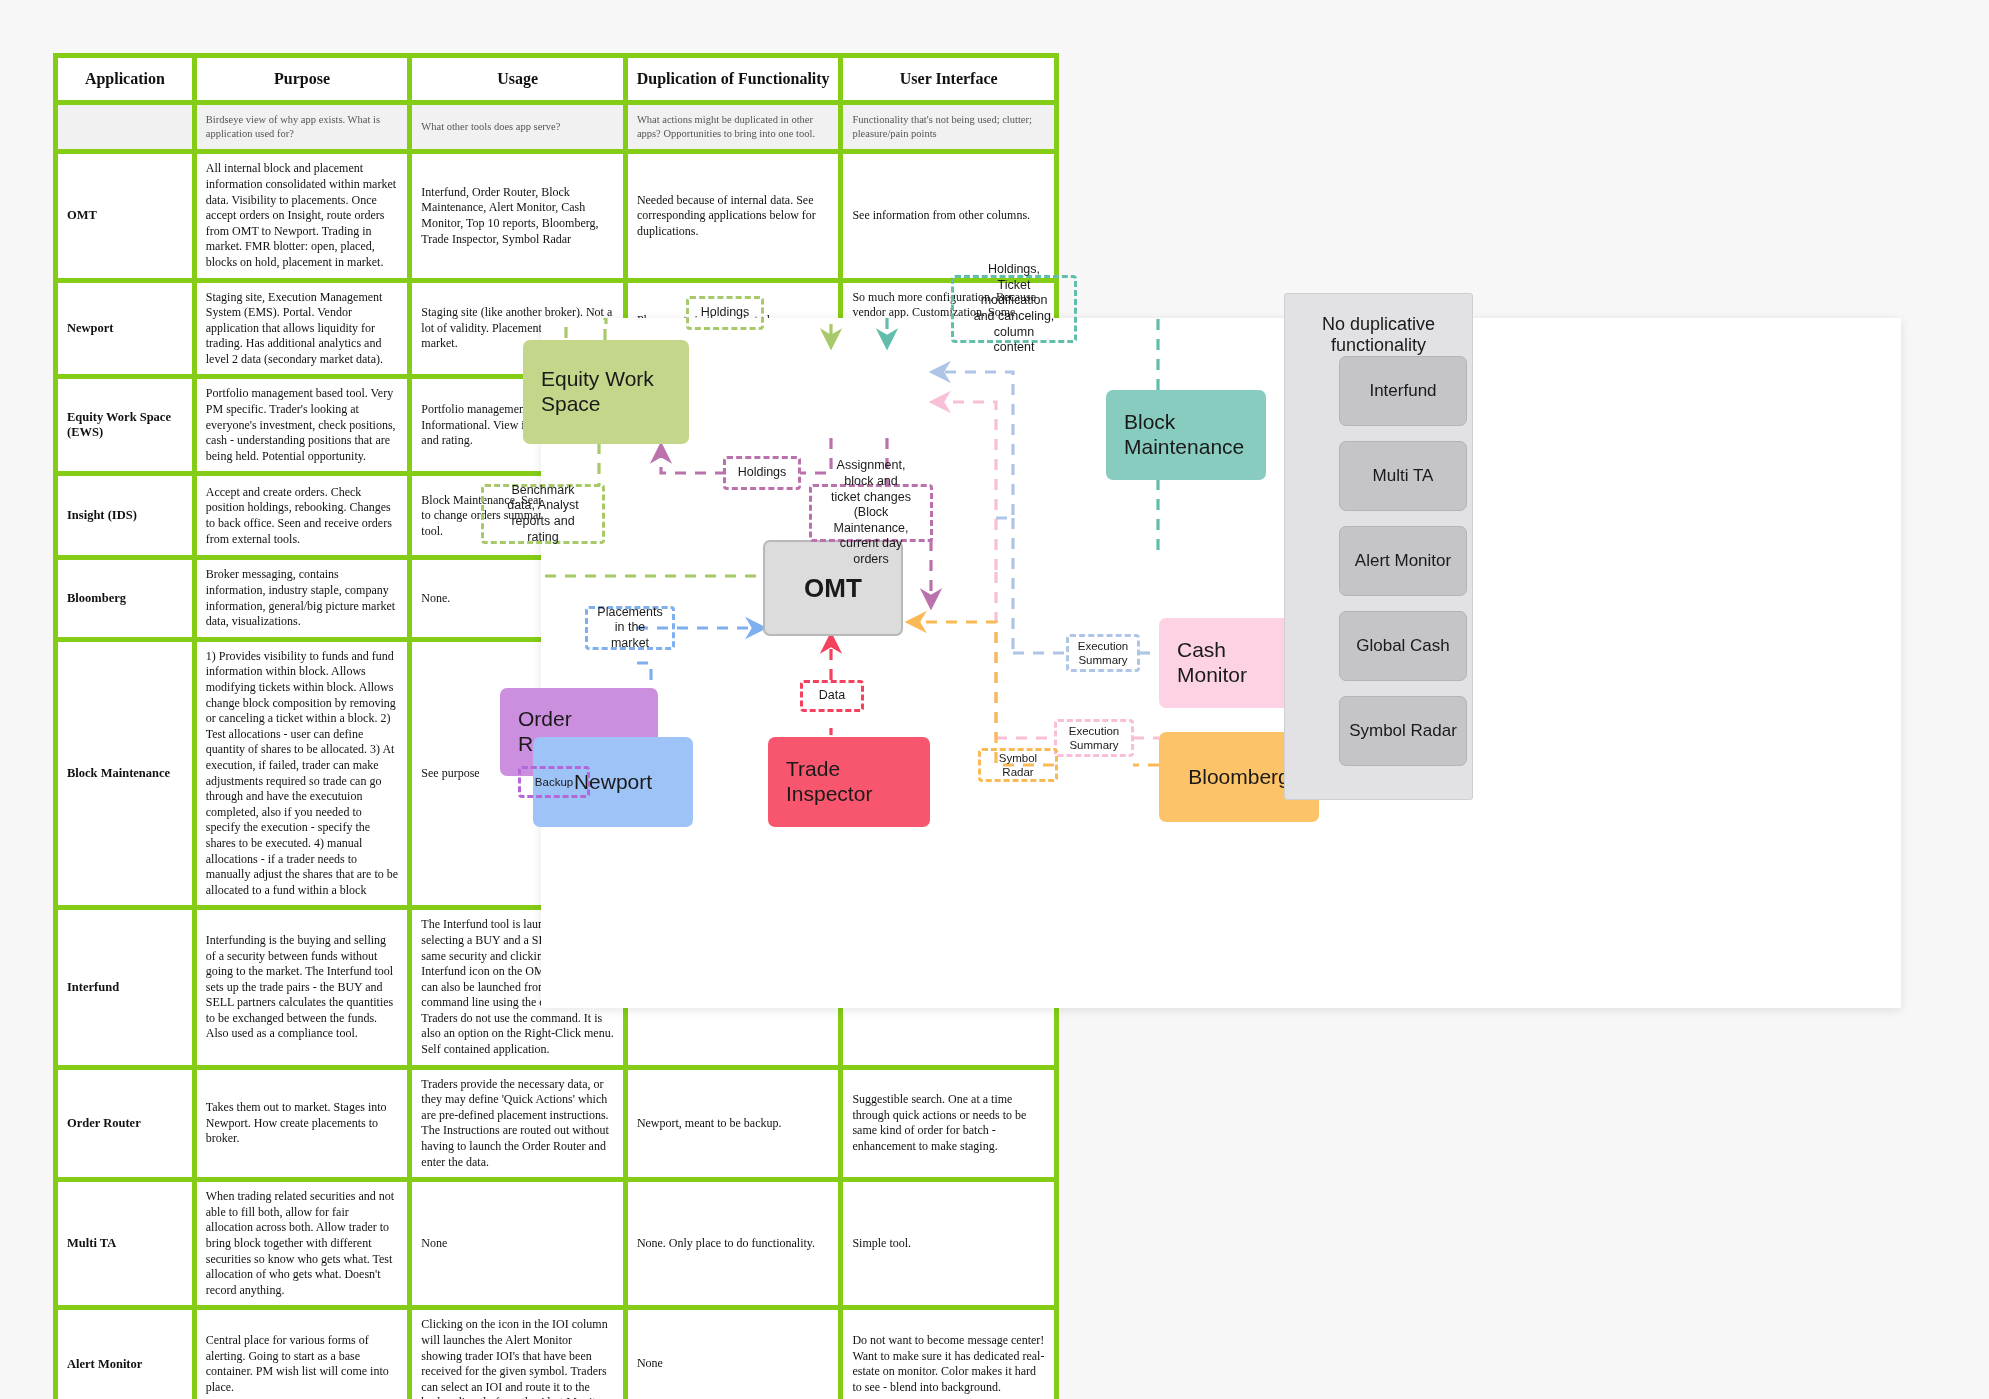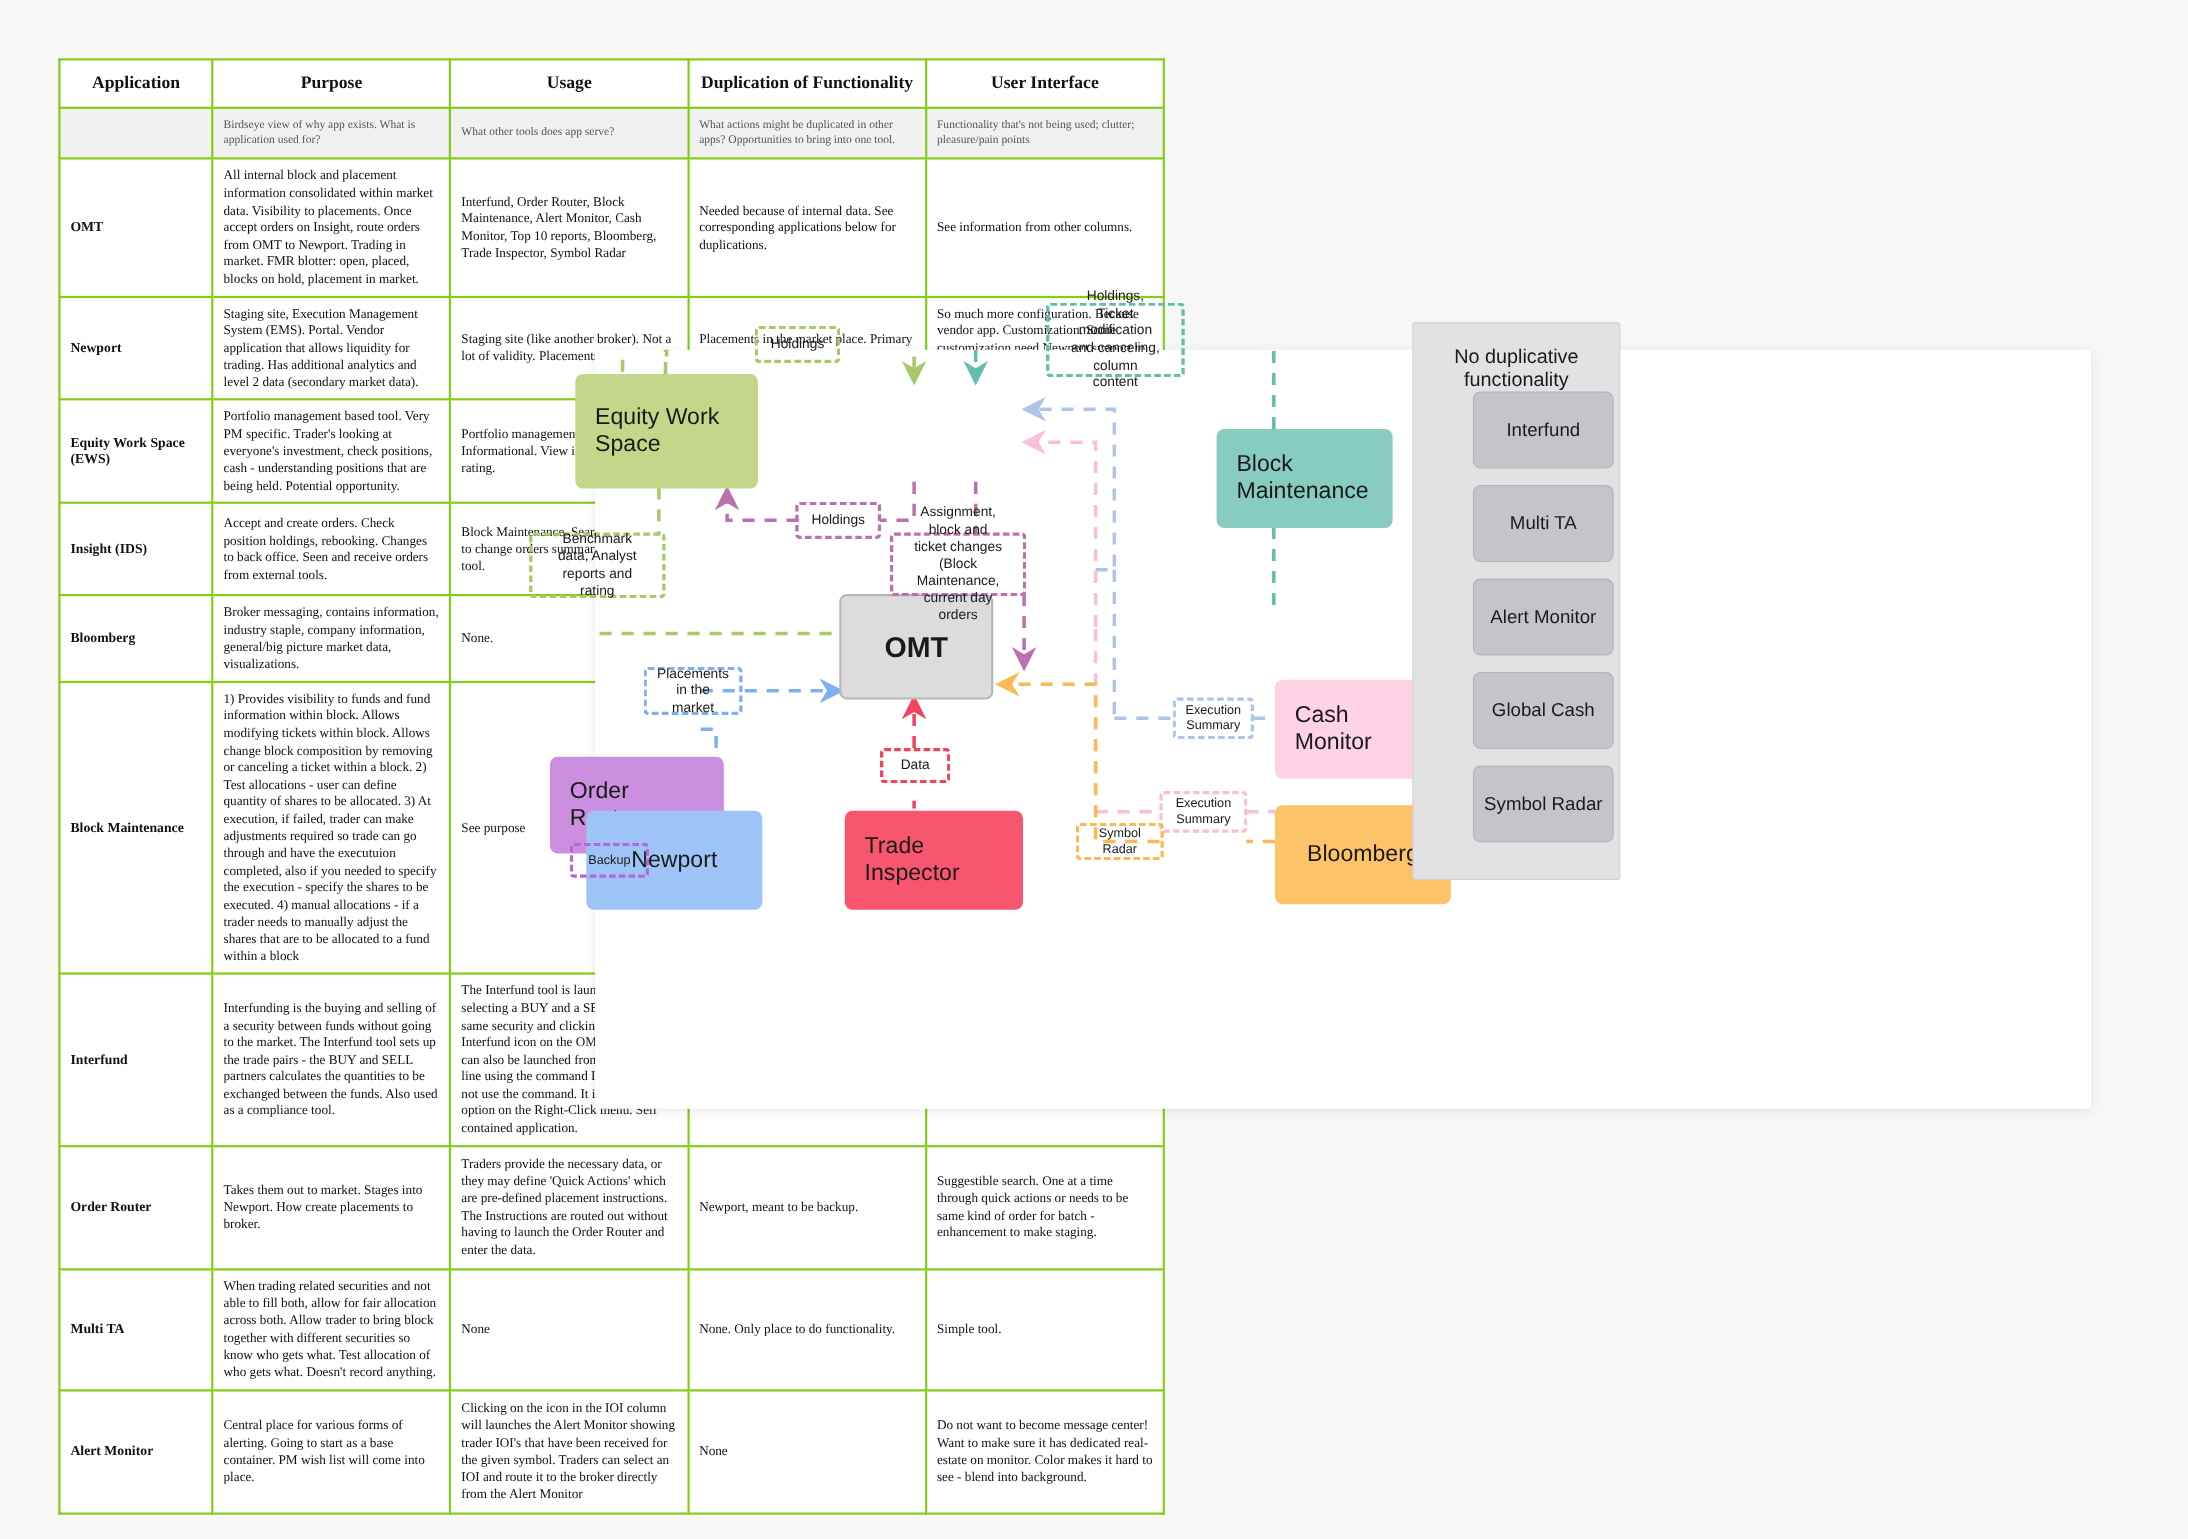--- a/index.html
+++ b/index.html
@@ -3,21 +3,21 @@
 <meta charset="utf-8">
 <style>
   html,body{margin:0;padding:0;background:#f7f7f7;}
   body{width:1989px;height:1399px;position:relative;overflow:hidden;
        font-family:"Liberation Sans", sans-serif;}
 
   
   #table-wrap{position:absolute;left:53px;top:53px;width:1006px;}
   table.app-table{border-collapse:collapse;width:1006px;background:#ffffff;
         font-family:"Liberation Serif", serif;table-layout:fixed;}
-  table.app-table td,table.app-table th{border:2px solid #84cc16;
+  table.app-table td,table.app-table th{border:5px solid #84cc16;
         vertical-align:middle;padding:7px 9px;}
   table.app-table th{font-size:16px;font-weight:bold;text-align:center;
         color:#111;padding:12px 8px;background:#fff;}
   .col-app{width:132px;}
   .col-pur{width:205px;}
   .col-usg{width:205px;}
   .col-dup{width:205px;}
   .col-ui{width:205px;}
   tr.hint-row td{background:#f1f1f1;color:#555;font-size:10.5px;line-height:1.35;
         vertical-align:middle;padding:8px 9px;}

